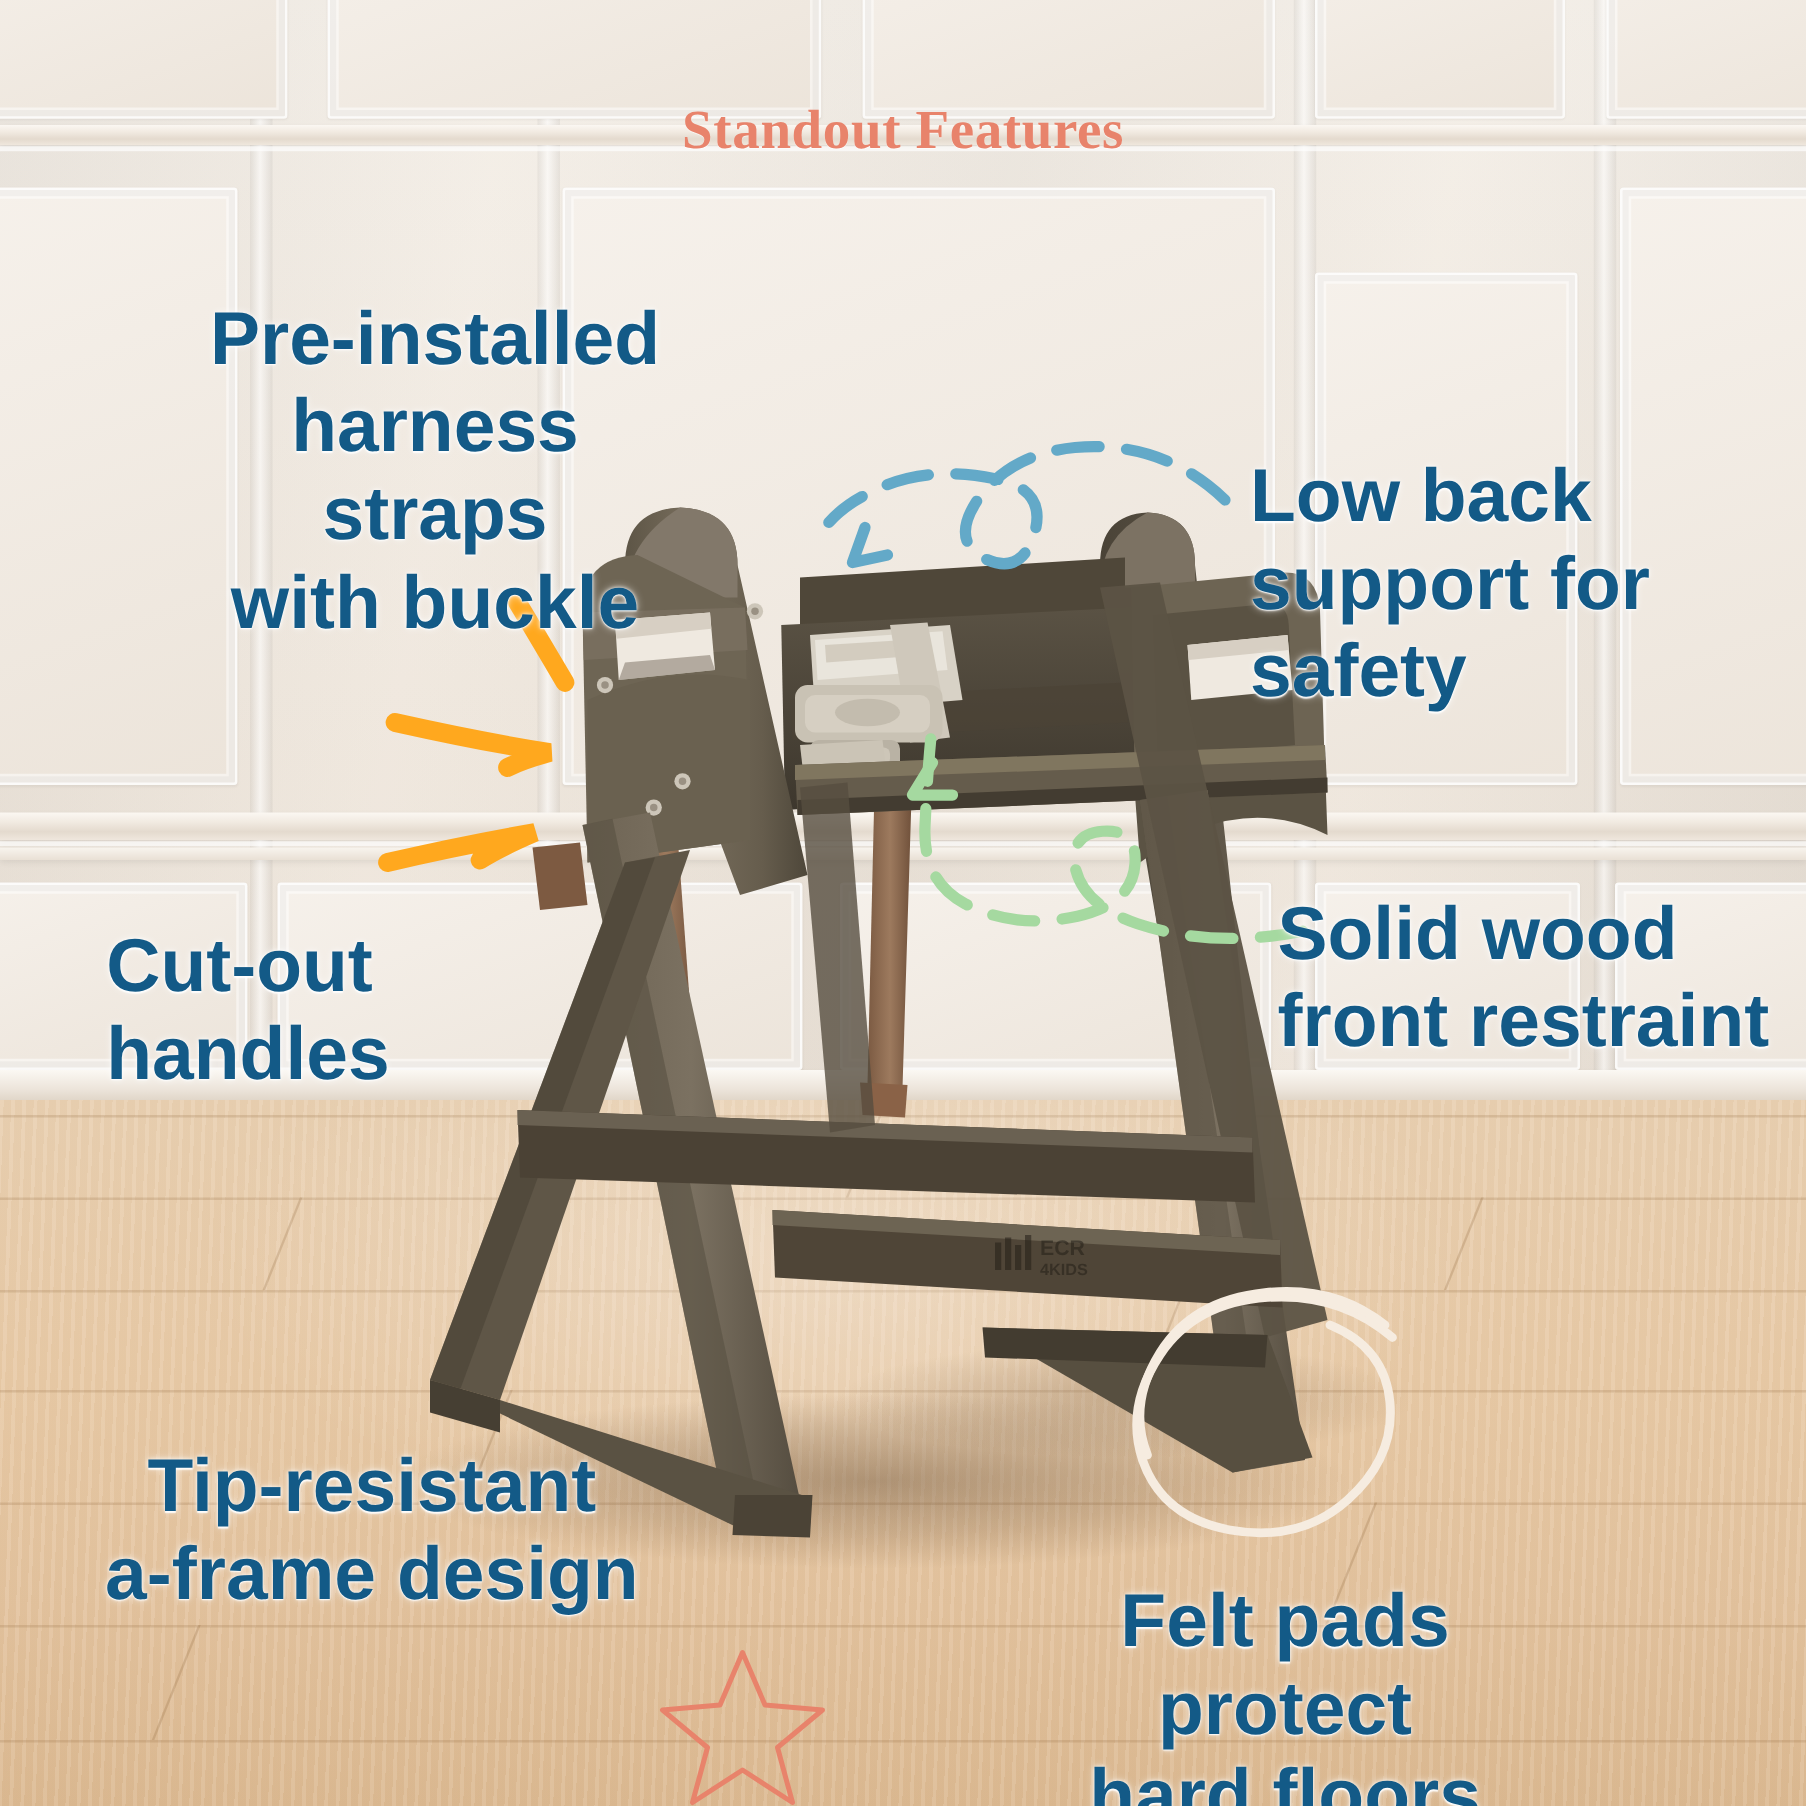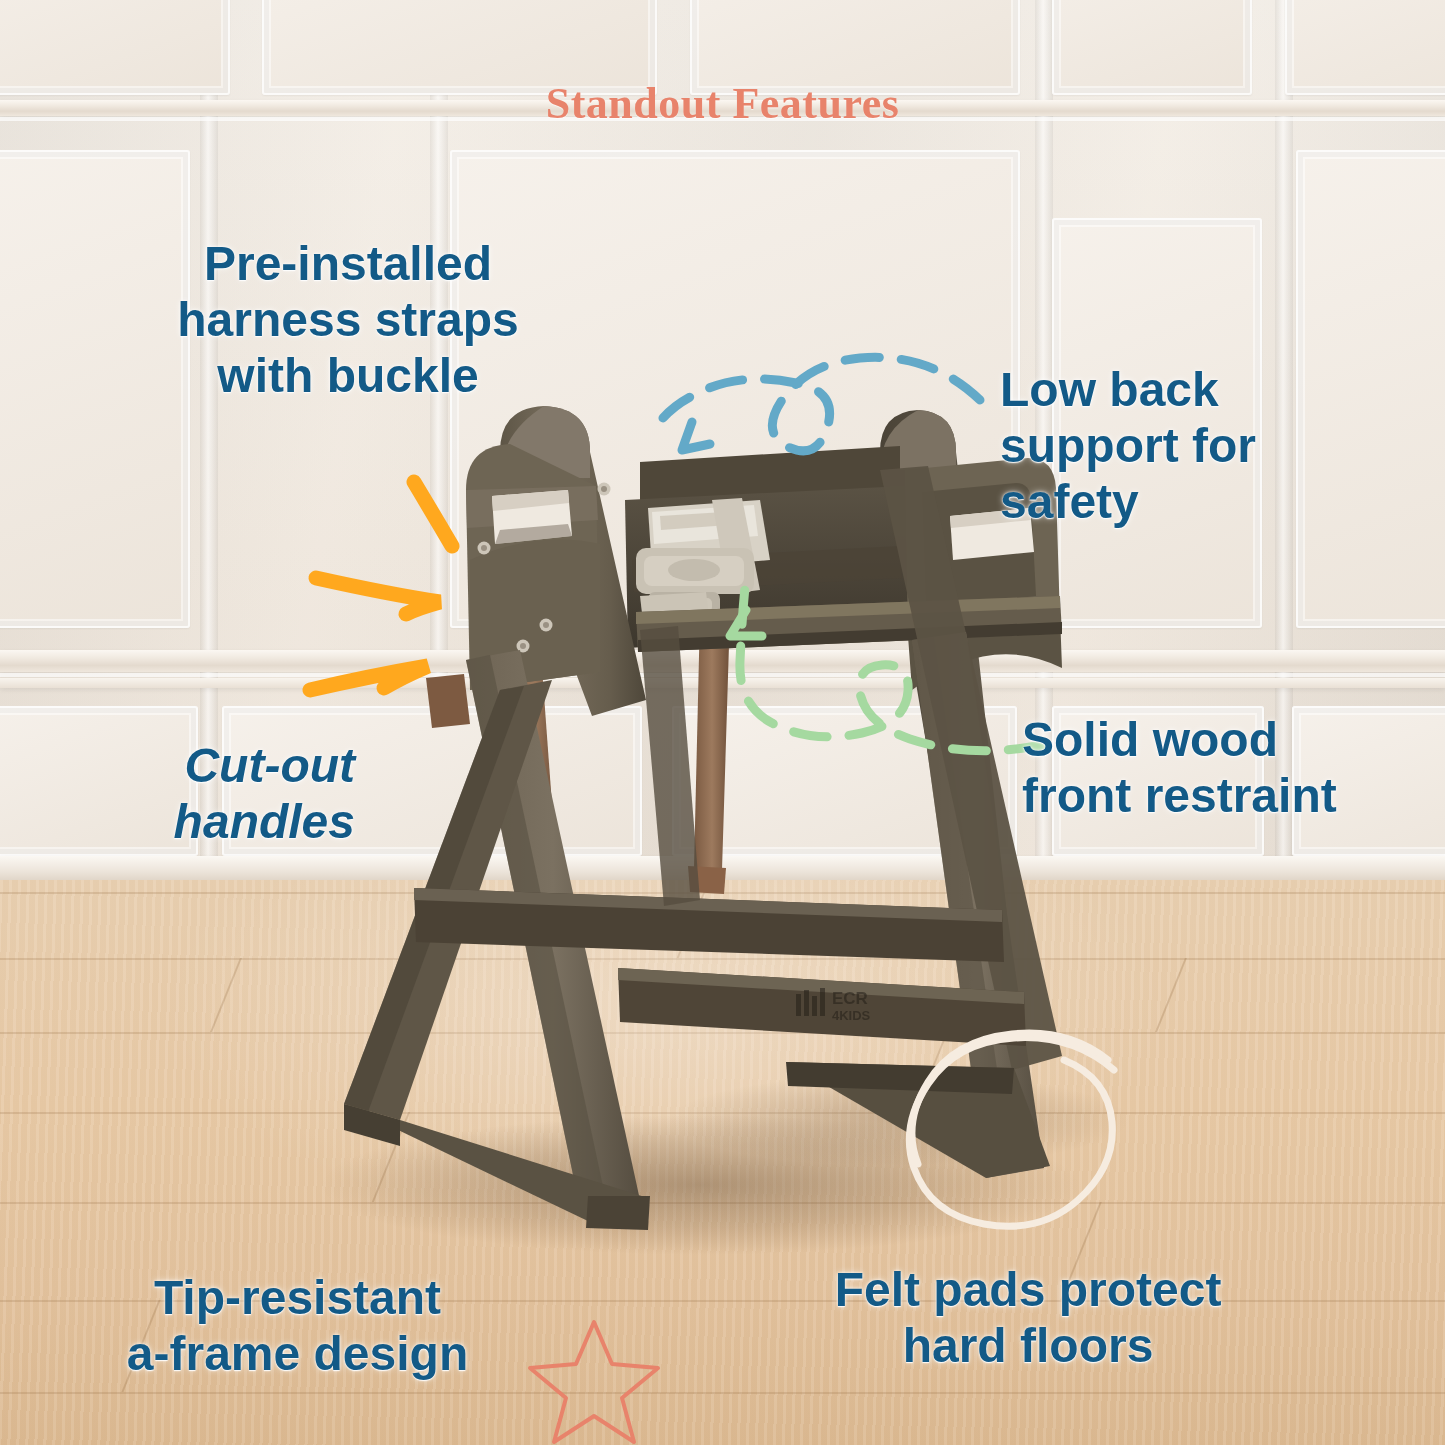--- a/index.html
+++ b/index.html
@@ -58,33 +58,33 @@
     position:absolute;left:0;top:78px;width:1445px;text-align:center;
     font-family:"Liberation Serif", serif;
     font-size:44px;font-weight:700;letter-spacing:.5px;
     color:#e8836b;
     text-shadow:0 1px 0 rgba(255,255,255,.55);
     white-space:nowrap;
   }
   .label{
     position:absolute;
     font-family:"Liberation Sans", sans-serif;
-    font-size:48px;font-weight:700;line-height:1.17;
+    font-size:60px;font-weight:700;line-height:1.17;
     color:#135a87;
     text-shadow:
       0 0 3px rgba(255,255,255,.85),
       0 0 7px rgba(255,255,255,.65),
       0 1px 1px rgba(255,255,255,.9);
     white-space:pre-line;
   }
   .lbl-harness{left:138px;top:236px;text-align:center;width:420px;}
   .lbl-lowback{left:1000px;top:362px;text-align:left;width:330px;}
-  .lbl-cutout{left:85px;top:738px;text-align:right;width:270px;font-style:italic;}
+  .lbl-cutout{left:85px;top:738px;text-align:left;width:270px;}
   .lbl-solidwood{left:1022px;top:712px;text-align:left;width:418px;}
-  .lbl-tip{left:70px;top:1270px;text-align:center;width:455px;}
+  .lbl-tip{left:70px;top:1154px;text-align:center;width:455px;}
   .lbl-felt{left:818px;top:1262px;text-align:center;width:420px;}
 
   .anno{position:absolute;left:0;top:0;width:1445px;height:1445px;pointer-events:none;}
 </style>
 </head>
 <body>
 
 <div id="stage">
 
   <div class="wall">

